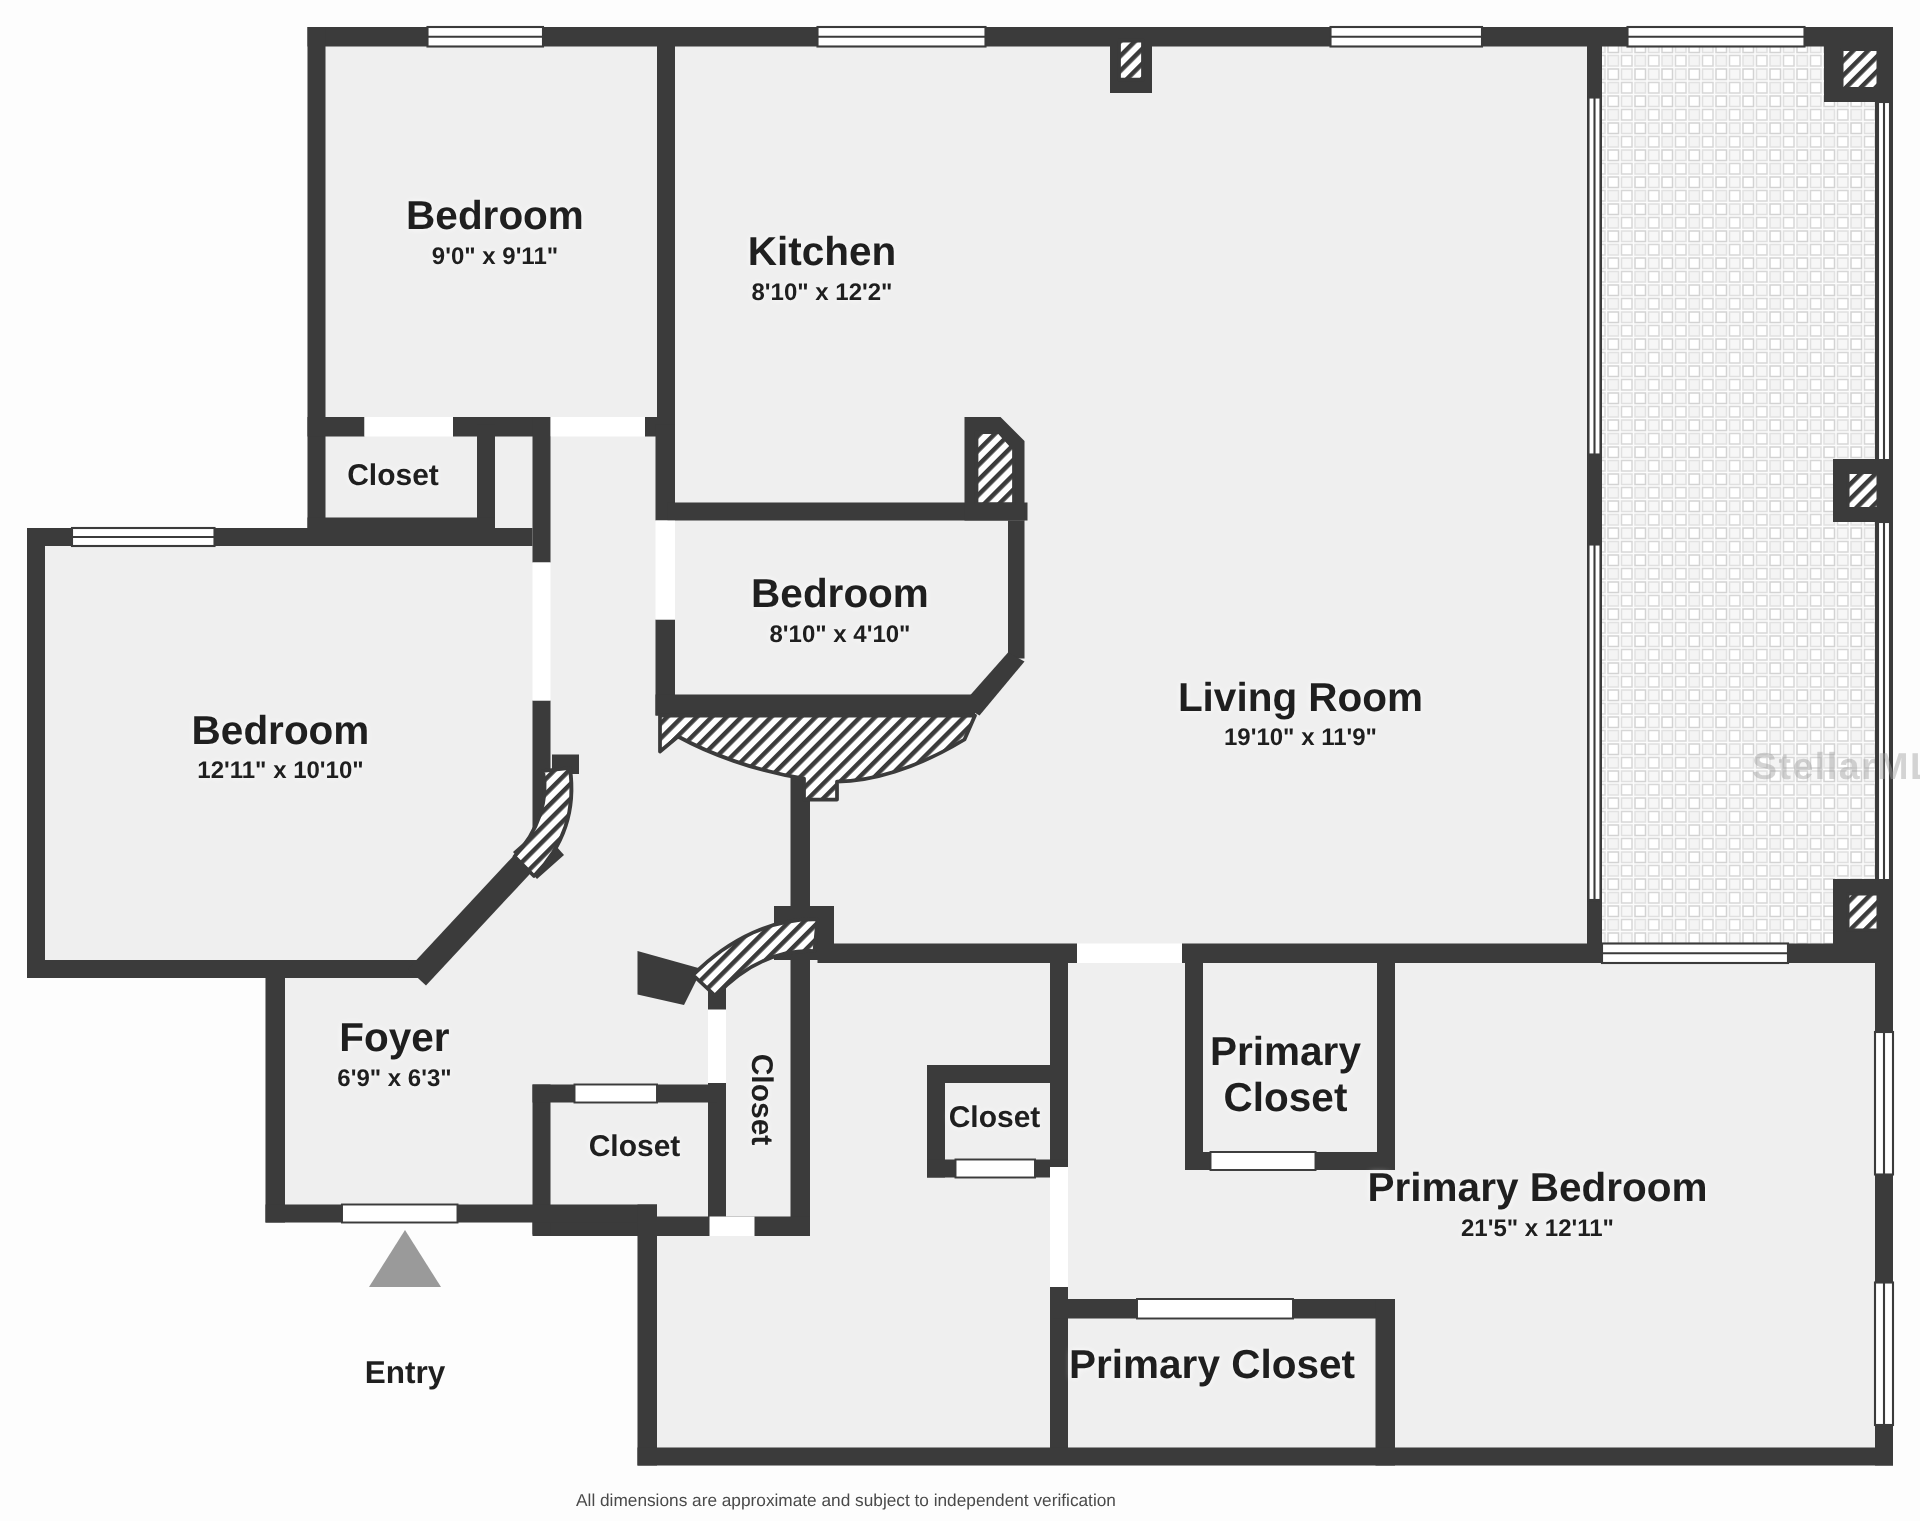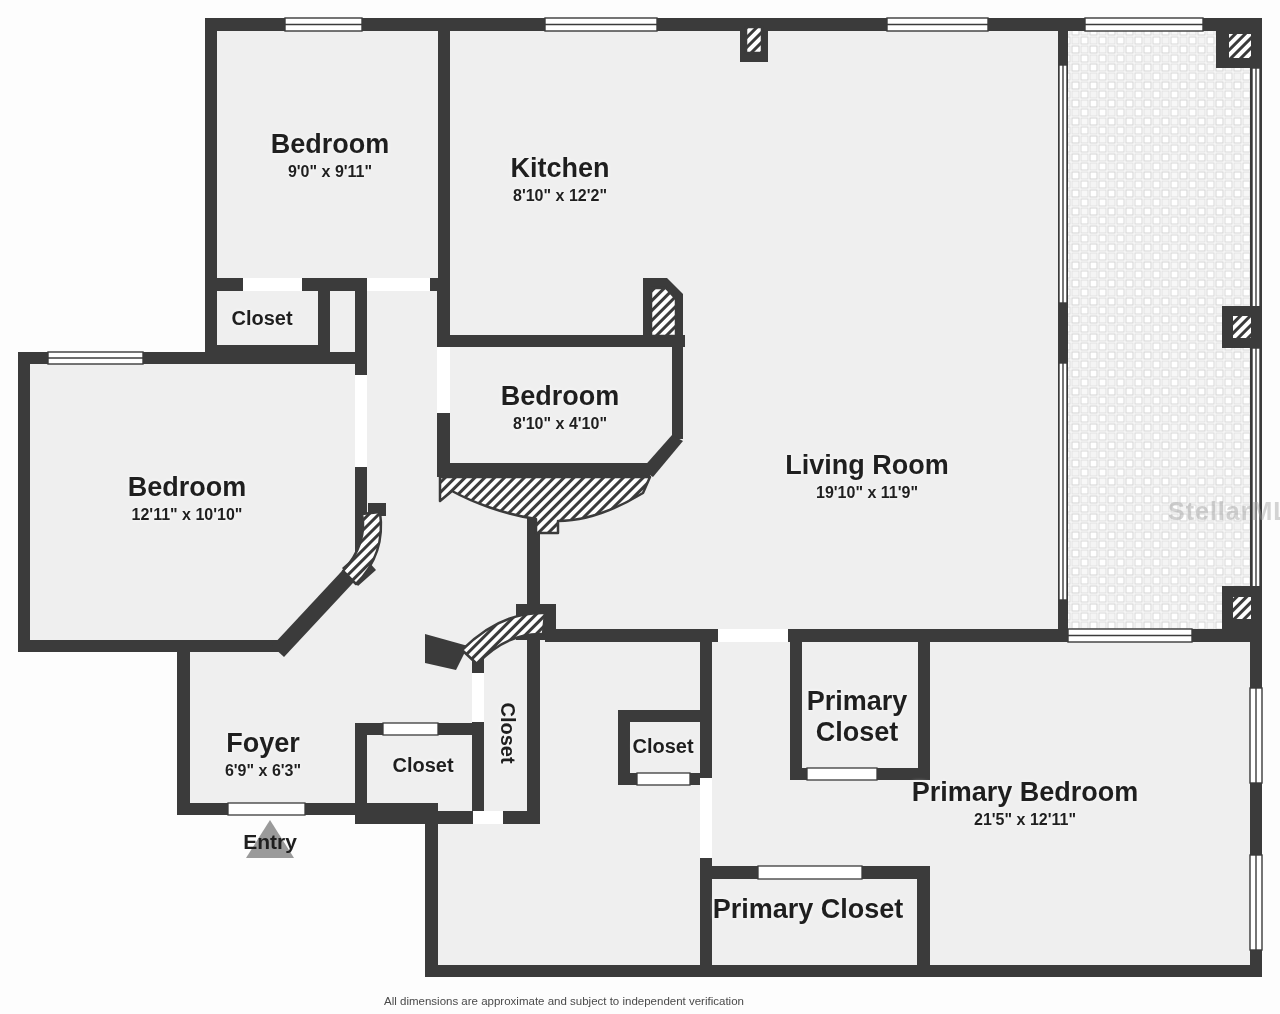--- a/index.html
+++ b/index.html
@@ -10,21 +10,21 @@
               white-space:nowrap;line-height:1.15;text-shadow:0 0 4px rgba(255,255,255,.9);}
   .rname{font-size:27px;font-weight:700;}
   .rname-sm{font-size:20px;font-weight:700;}
   .rdims{font-size:16px;font-weight:700;margin-top:3px;}
   .vertical{transform:translate(-50%,-50%) rotate(90deg);}
   .wrap2{white-space:normal;width:120px;}
   #watermark{position:absolute;left:1168px;top:497px;font-size:25px;font-weight:700;
              color:rgba(160,160,160,.45);letter-spacing:1px;}
   #disclaimer{position:absolute;left:0;top:995px;width:1128px;text-align:center;
               font-size:11.5px;color:#4a4a4a;}
-  #entry-label{position:absolute;left:270px;top:842px;transform:translate(-50%,-50%);
+  #entry-label{position:absolute;left:270px;top:916px;transform:translate(-50%,-50%);
                font-size:21px;font-weight:700;color:#1f1f1f;}
 </style>
 </head>
 <body>
 
 <div id="canvas">
 
 <svg id="planSvg" width="1280" height="1014" viewBox="0 0 1280 1014">
   <defs>
     <pattern id="hatch" width="7" height="7" patternTransform="rotate(45)" patternUnits="userSpaceOnUse">
@@ -162,40 +162,40 @@
     <rect x="1232" y="596" width="20" height="24" fill="url(#hatch)" stroke="#3b3b3b" stroke-width="2"></rect>
   </g>
 
   <polygon points="270,820 246,858 294,858" fill="#9a9a9a"></polygon>
 </svg>
 
 <div class="room-label" style="left:330px;top:155px">
   <div class="rname">Bedroom</div>
   <div class="rdims">9'0" x 9'11"</div>
 </div>
-<div class="room-label" style="left:560px;top:179px">
+<div class="room-label" style="left:548px;top:179px">
   <div class="rname">Kitchen</div>
   <div class="rdims">8'10" x 12'2"</div>
 </div>
 <div class="room-label" style="left:262px;top:318px">
   <div class="rname-sm">Closet</div>
 </div>
 <div class="room-label" style="left:187px;top:498px">
   <div class="rname">Bedroom</div>
   <div class="rdims">12'11" x 10'10"</div>
 </div>
 <div class="room-label" style="left:560px;top:407px">
   <div class="rname">Bedroom</div>
   <div class="rdims">8'10" x 4'10"</div>
 </div>
 <div class="room-label" style="left:867px;top:476px">
   <div class="rname">Living Room</div>
   <div class="rdims">19'10" x 11'9"</div>
 </div>
-<div class="room-label" style="left:263px;top:754px">
+<div class="room-label" style="left:263px;top:703px">
   <div class="rname">Foyer</div>
   <div class="rdims">6'9" x 6'3"</div>
 </div>
 <div class="room-label vertical" style="left:507px;top:733px">
   <div class="rname-sm">Closet</div>
 </div>
 <div class="room-label" style="left:423px;top:765px">
   <div class="rname-sm">Closet</div>
 </div>
 <div class="room-label" style="left:663px;top:746px">

